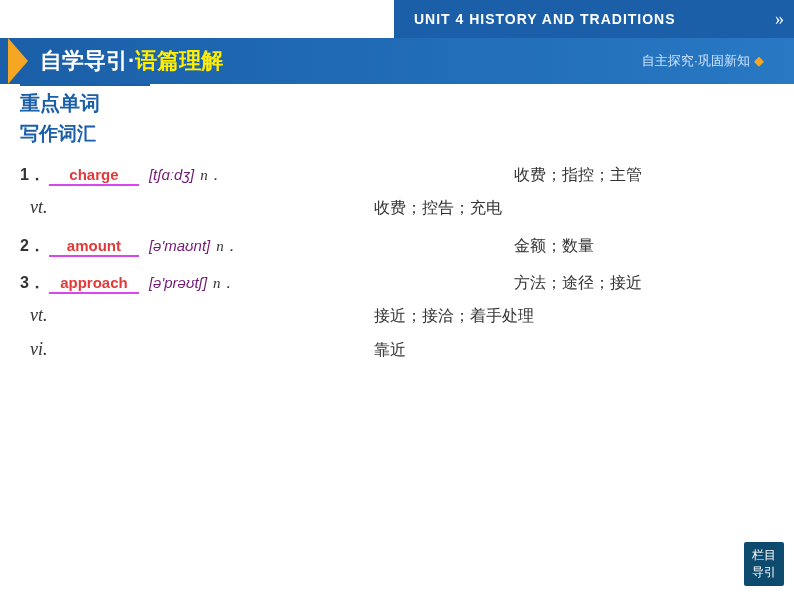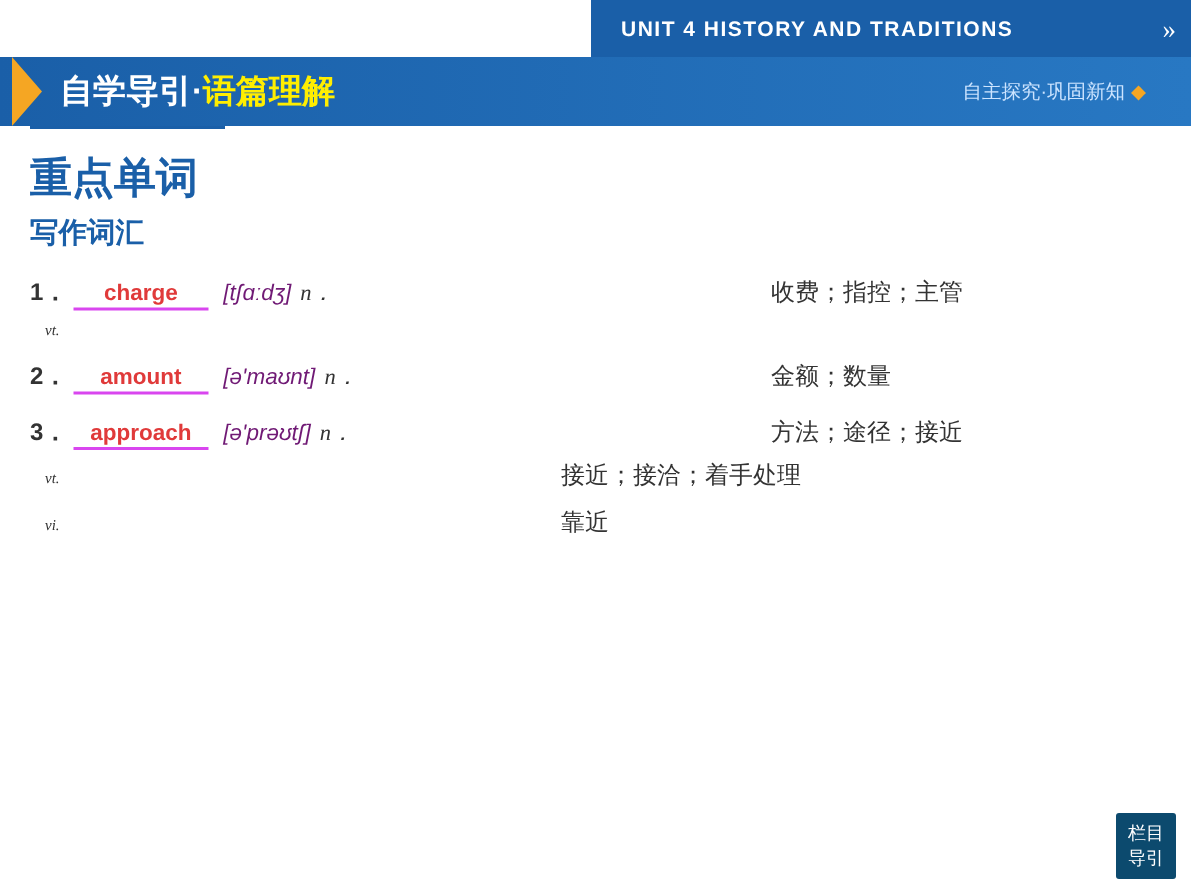--- a/index.html
+++ b/index.html
@@ -92,24 +92,23 @@
     .content {
       position: absolute;
       top: 90px;
       left: 20px;
       right: 20px;
       bottom: 50px;
     }
 
     .section-title {
       color: #1a5fa8;
-      font-size: 28px;
+      font-size: 20px;
       font-weight: bold;
       font-family: Liberation Mono, monospace;
-      margin-top: 10px;
       margin-bottom: 4px;
     }
 
     .sub-title {
       color: #1a5fa8;
       font-size: 19px;
       font-weight: bold;
       font-family: "Microsoft YaHei", "微软雅黑", sans-serif;
       margin-bottom: 14px;
     }
@@ -165,21 +164,21 @@
     }
 
     .sub-pos-row {
       display: flex;
       align-items: baseline;
       margin-left: 10px;
       line-height: 1.9;
     }
     .sub-pos {
       color: #333;
-      font-size: 10px;
+      font-size: 18px;
       font-family: "Times New Roman", serif;
       font-style: italic;
       min-width: 24px;
     }
     .sub-meaning {
       color: #333;
       font-size: 16px;
       margin-left: 320px;
       font-family: "Microsoft YaHei", "微软雅黑", sans-serif;
     }
@@ -232,20 +231,21 @@
   <div class="vocab-entry">
     <div class="vocab-row">
       <span class="entry-num">1．</span>
       <span class="entry-blank">charge</span>
       <span class="entry-phonetic">[tʃɑːdʒ]</span>
       <span class="entry-pos">n．</span>
       <span class="entry-meaning">收费；指控；主管</span>
     </div>
     <div class="sub-pos-row">
       <span class="sub-pos">vt.</span>
+      <span class="sub-meaning">收费；控告；充电</span>
     </div>
   </div>
 
   <div class="vocab-entry">
     <div class="vocab-row">
       <span class="entry-num">2．</span>
       <span class="entry-blank">amount</span>
       <span class="entry-phonetic">[ə'maʊnt]</span>
       <span class="entry-pos">n．</span>
       <span class="entry-meaning">金额；数量</span>

